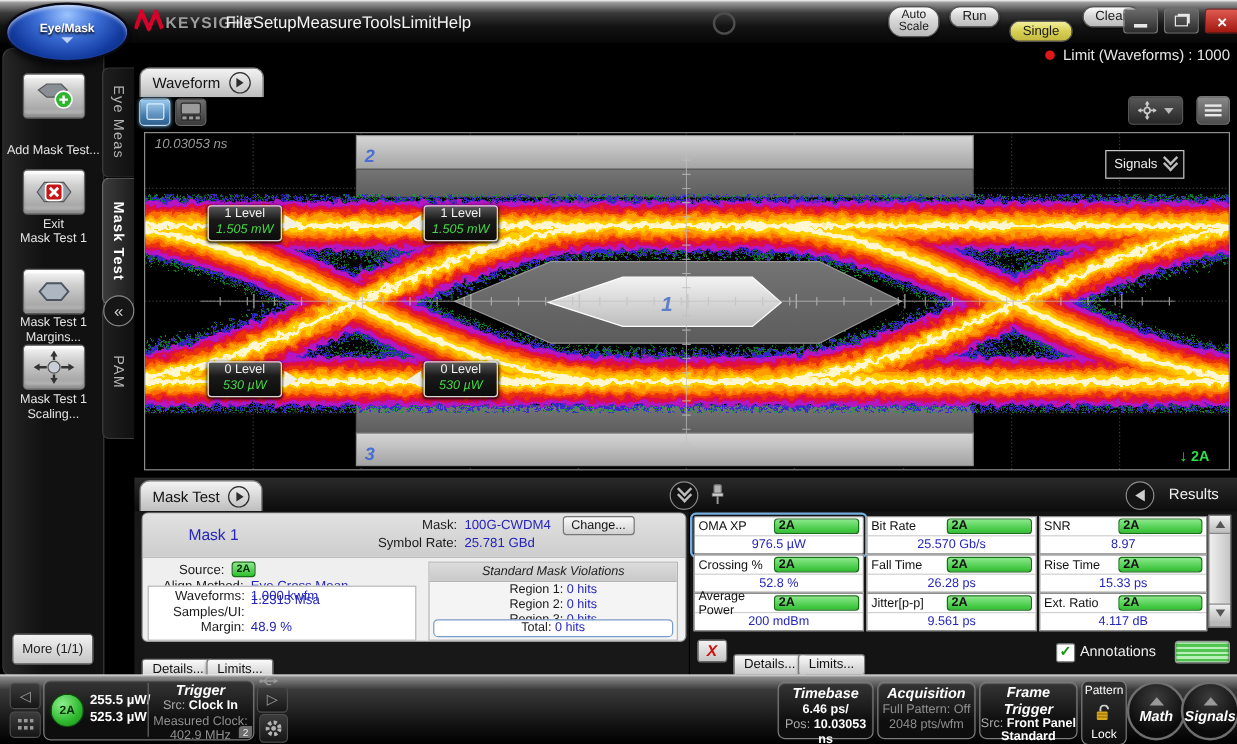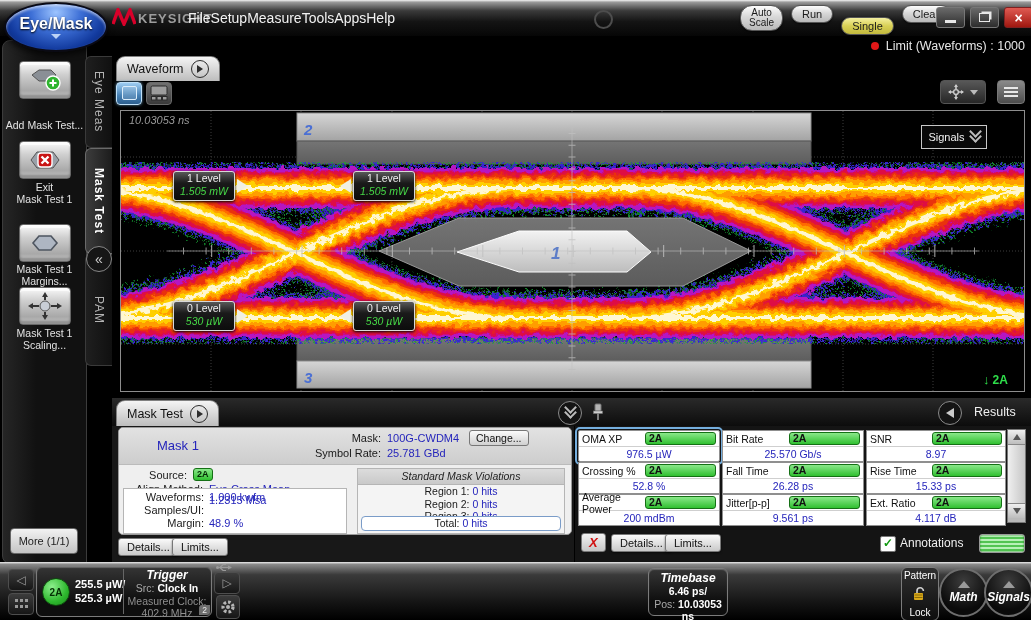--- a/index.html
+++ b/index.html
@@ -7,21 +7,21 @@
        font-family:"Liberation Sans",sans-serif;color:#ddd;-webkit-font-smoothing:antialiased;}
   .a{position:absolute;}
   
   .topbar{left:0;top:0;width:1031px;height:36px;
     background:linear-gradient(#f5f5f5 0%,#9a9a9a 6%,#3a3a3a 30%,#141414 60%,#060606 100%);
     border-bottom:1px solid #000;}
   .logo-oval{left:4px;top:2px;width:100px;height:46px;border-radius:50%;
     background:radial-gradient(ellipse at 50% 18%,#9cc4ff 0%,#3d6fd6 35%,#123a9e 70%,#071d5e 100%);
     border:2px solid #0a0a14;box-shadow:0 3px 6px rgba(0,0,0,.7), inset 0 2px 3px rgba(255,255,255,.6);
     z-index:30;display:flex;align-items:center;justify-content:center;flex-direction:column;cursor:pointer;}
-  .logo-oval span{color:#fff;font-weight:bold;font-size:16px;text-shadow:0 1px 2px #000;}
+  .logo-oval span{color:#fff;font-weight:bold;font-size:10px;text-shadow:0 1px 2px #000;}
   .logo-chev{width:0;height:0;border-left:5px solid transparent;border-right:5px solid transparent;
     border-top:5px solid #bcd2f6;margin-top:1px;}
   .spark{left:112px;top:8px;}
   .brand{left:138px;top:11px;color:#9d9d9d;font-weight:bold;font-size:13px;letter-spacing:1px;}
   .menus{left:188px;top:0;height:36px;display:flex;align-items:center;}
   .menu{color:#f2f2f2;font-size:14px;cursor:pointer;}
   .capture{left:594px;top:10px;width:15px;height:15px;border:2px solid #4d4d4d;border-radius:50%;}
   .pillrow{left:740px;top:5px;display:flex;gap:8px;align-items:flex-start;}
   .pill{background:linear-gradient(#fdfdfd,#d8d8d8 45%,#b9b9b9);border:1px solid #555;border-radius:12px;
     color:#1a1a1a;font-size:11px;padding:2px 10px;text-align:center;cursor:pointer;
@@ -107,21 +107,21 @@
   .changebtn{font-size:10.5px;border:1px solid #777;border-radius:3px;background:linear-gradient(#fbfbfb,#d0d0d0);
     padding:1px 6px;color:#111;cursor:pointer;}
   .insetbox{position:absolute;left:4px;top:60px;width:222px;height:44px;background:#fff;border:1px solid #b5b5b5;text-decoration:underline;}
   .viobox{position:absolute;left:238px;top:40px;width:206px;height:64px;background:#f4f4f4;border:1px solid #b5b5b5;}
   .viohdr{height:15px;background:linear-gradient(#dcdcdc,#c9c9c9);border-bottom:1px solid #b5b5b5;
     font-style:italic;font-size:10.5px;text-align:center;line-height:15px;color:#222;}
   .viorow{font-size:10.5px;text-align:center;line-height:12.5px;}
   .totalbox{position:absolute;left:3px;bottom:2px;right:3px;height:13px;border:1px solid #7a9cc8;border-radius:4px;
     font-size:10.5px;text-align:center;line-height:12px;background:#fff;}
   .graybtn{border:1px solid #777;border-radius:3px;background:linear-gradient(#fafafa,#c9c9c9);
-    color:#111;font-size:11px;padding:2px 8px;cursor:pointer;box-shadow:0 1px 2px rgba(0,0,0,.5);}
+    color:#111;font-size:11px;padding:2px 8px;cursor:pointer;box-shadow:0 1px 2px rgba(0,0,0,.5);margin-top:11px;}
   
   .respanel{left:575px;top:426px;width:456px;height:136px;background:#141414;}
   .cell{position:absolute;width:140px;height:30px;background:#fff;border:1px solid #8f8f8f;}
   .cell .hd{display:flex;align-items:center;height:15px;padding:0 3px;border-bottom:1px solid #cfcfcf;}
   .cell .hd span{flex:1;font-size:10.5px;color:#111;}
   .badge2a{background:linear-gradient(#8ae88a,#30c030);border:1px solid #157015;border-radius:3px;
     font-size:9px;font-weight:bold;color:#052805;padding:0 3px;line-height:11px;}
   .cell .val{text-align:center;font-size:10.5px;line-height:14px;color:#2525bb;}
   .cell.sel{outline:2px solid #74aede;outline-offset:1px;border-radius:2px;}
   .sbar{position:absolute;left:432px;top:3px;width:17px;height:92px;background:#b9b9b9;border:1px solid #777;}
@@ -167,21 +167,21 @@
 <div class="a topbar">
   <svg class="a spark" width="24" height="18" viewBox="0 0 24 18">
     <polyline points="1,16 6,2 12,16 18,2 23,16" fill="none" stroke="#d9002a" stroke-width="3.4" stroke-linejoin="miter"></polyline>
   </svg>
   <span class="a brand">KEYSIGHT</span>
   <nav class="a menus">
     <span class="menu">File</span>
     <span class="menu">Setup</span>
     <span class="menu">Measure</span>
     <span class="menu">Tools</span>
-    <span class="menu">Apps</span>
+    <span class="menu">Limit</span>
     <span class="menu">Help</span>
   </nav>
   <span class="a capture"></span>
   <div class="a pillrow">
     <button class="pill two">Auto
 Scale</button>
     <button class="pill">Run</button>
     <button class="pill yellow">Single</button>
     <button class="pill">Clear</button>
   </div>
@@ -637,21 +637,32 @@
       <circle cx="8" cy="8" r="2" fill="#b5b5b5"></circle>
     </svg>
   </div>
 
   <div class="statbox" style="position:absolute;left:648px;top:6px;width:78px;height:46px;">
     <div class="stitle" style="margin-top:2px;">Timebase</div>
     <div class="srow gval">6.46 ps/</div>
     <div class="srow"><span class="glabel">Pos:</span> <span class="gval">10.03053 ns</span></div>
   </div>
 
-
+  <div class="statbox" style="position:absolute;left:731px;top:6px;width:80px;height:46px;">
+    <div class="stitle" style="margin-top:2px;">Acquisition</div>
+    <div class="srow gdim">Full Pattern: Off</div>
+    <div class="srow gdim">2048 pts/wfm</div>
+  </div>
+
+  <div class="statbox" style="position:absolute;left:816px;top:6px;width:80px;height:46px;">
+    <div class="stitle" style="margin-top:1px;">Frame Trigger</div>
+    <div class="srow" style="line-height:11px;"><span class="glabel">Src:</span> <span class="gval">Front Panel</span></div>
+    <div class="srow gval" style="line-height:11px;">Standard</div>
+
+  </div>
 
   <div class="patlock" style="position:absolute;left:901px;top:5px;">
     <span>Pattern</span>
     <svg width="16" height="14" viewBox="0 0 16 14">
       <path d="M5 6 V4 a3.2 3.2 0 0 1 6.4 0" fill="none" stroke="#cfcfcf" stroke-width="1.6"></path>
       <rect x="2" y="6" width="9" height="7" rx="1" fill="#d8a818"></rect>
       <line x1="2.5" y1="8" x2="10.5" y2="8" stroke="#8a6a08" stroke-width="1"></line>
       <line x1="2.5" y1="10.5" x2="10.5" y2="10.5" stroke="#8a6a08" stroke-width="1"></line>
     </svg>
     <span>Lock</span>

